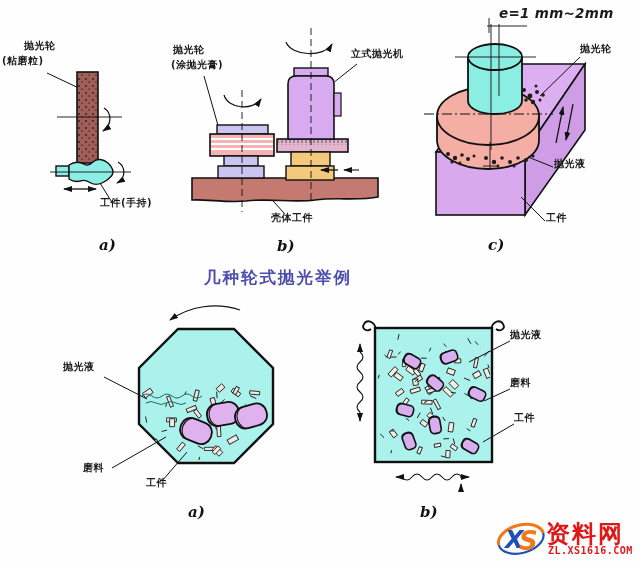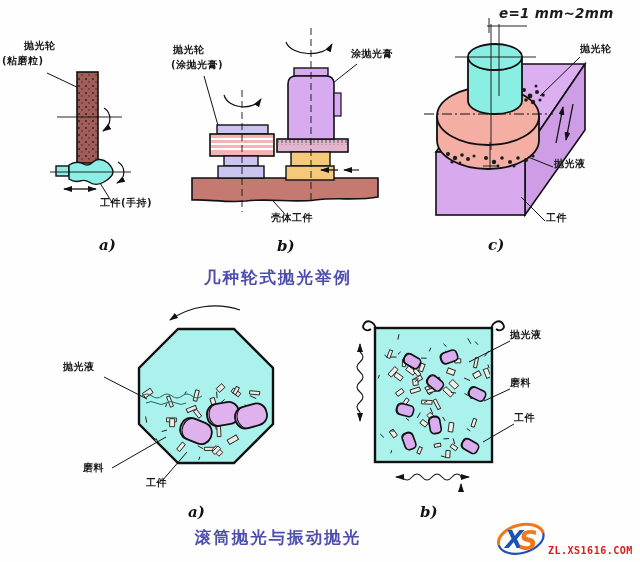--- a/index.html
+++ b/index.html
@@ -332,21 +332,21 @@
   </g>
 </svg>
 
 <div class="lb" style="left:24px;top:41px">抛光轮</div>
 <div class="lb" style="left:2px;top:56px">(粘磨粒)</div>
 <div class="lb" style="left:100px;top:198px">工件(手持)</div>
 <div class="sub" style="left:99px;top:236px">a)</div>
 
 <div class="lb" style="left:173px;top:45px">抛光轮</div>
 <div class="lb" style="left:171px;top:60px">(涂抛光膏)</div>
-<div class="lb" style="left:351px;top:49px">涂抛光膏</div>
+<div class="lb" style="left:351px;top:49px">立式抛光机</div>
 <div class="lb" style="left:271px;top:213px">壳体工件</div>
 <div class="sub" style="left:277px;top:237px">b)</div>
 
 <div class="lb dim" style="left:499px;top:6px">e=1 mm~2mm</div>
 <div class="lb" style="left:580px;top:44px">抛光轮</div>
 <div class="lb" style="left:554px;top:159px">抛光液</div>
 <div class="lb" style="left:546px;top:213px">工件</div>
 <div class="sub" style="left:488px;top:236px">c)</div>
 
 <div class="cap" style="top:267px">几种轮式抛光举例</div>
@@ -354,17 +354,17 @@
 <div class="lb" style="left:63px;top:362px">抛光液</div>
 <div class="lb" style="left:83px;top:463px">磨料</div>
 <div class="lb" style="left:146px;top:478px">工件</div>
 <div class="sub" style="left:188px;top:503px">a)</div>
 
 <div class="lb" style="left:510px;top:330px">抛光液</div>
 <div class="lb" style="left:510px;top:378px">磨料</div>
 <div class="lb" style="left:514px;top:413px">工件</div>
 <div class="sub" style="left:420px;top:503px">b)</div>
 
-<div class="cap" style="top:527px">滚筒抛光与振动抛光</div>
-
+
+<div class="wm-name" style="left:546px;top:518px">资料网</div>
 <div class="wm-url" style="left:548px;top:545px">ZL.XS1616.COM</div>
 
 </div>
 
 </body></html>

